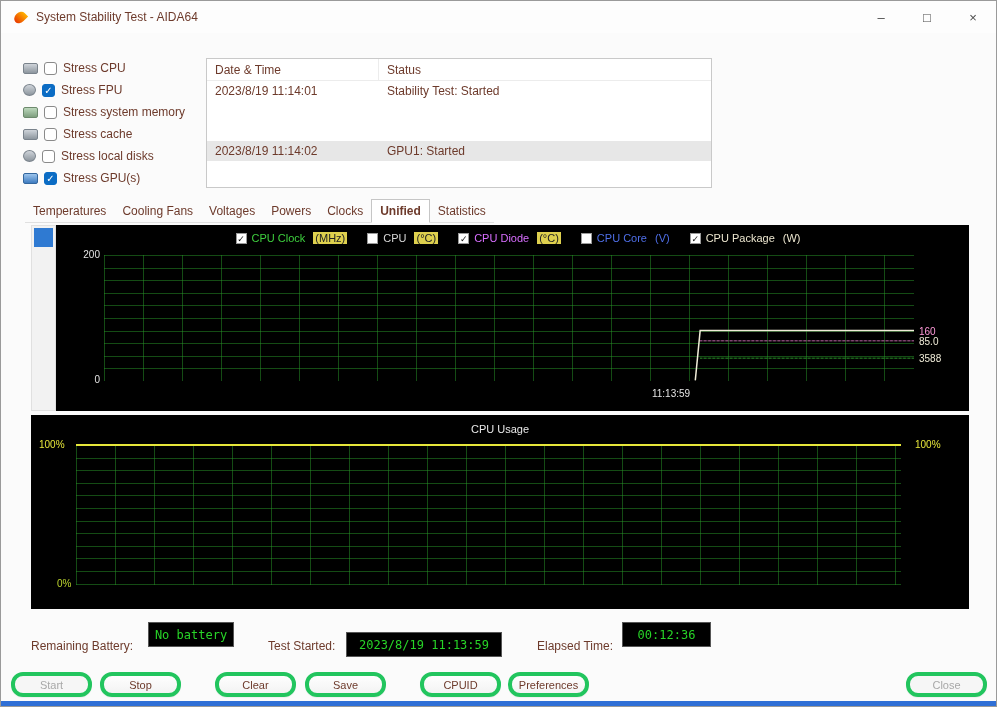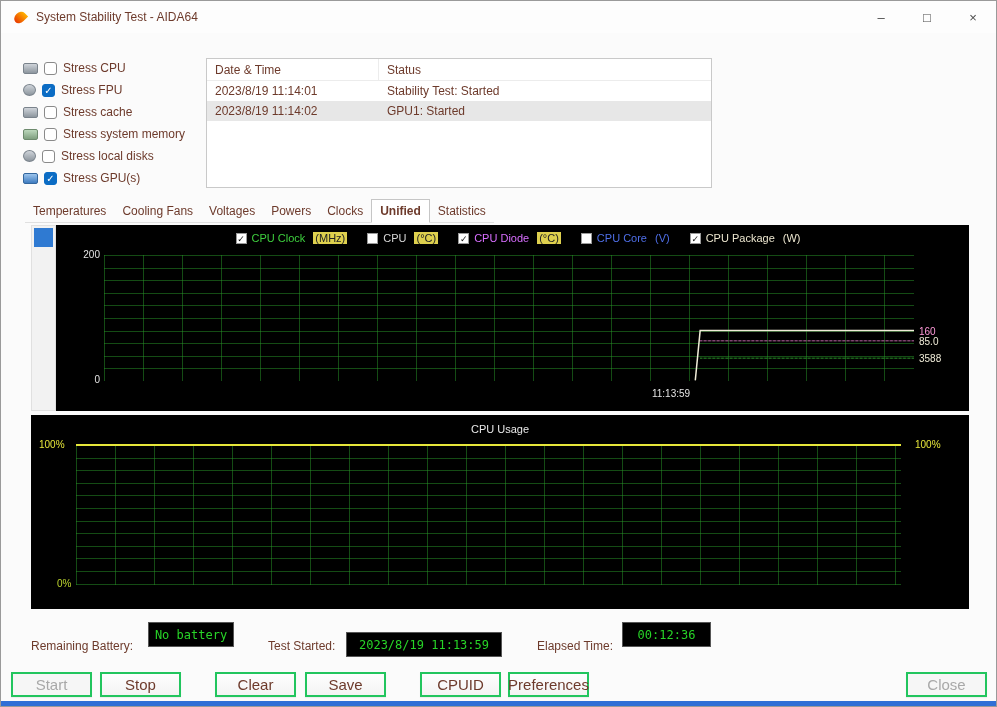--- a/index.html
+++ b/index.html
@@ -28,21 +28,21 @@
   .cb.checked::after { content:"✓"; }
   .stress-label { font-size:12px; color:#6d3a2b; }
 
   
   .log-panel { position:absolute; left:205px; top:57px; width:506px; height:130px; background:#fff; border:1px solid #c9c9c9; font-size:12px; color:#6d3a2b; }
   .log-header { display:flex; height:22px; align-items:center; border-bottom:1px solid #ececec; }
   .log-col1 { width:172px; padding-left:8px; border-right:1px solid #ececec; height:100%; display:flex; align-items:center; }
   .log-col2 { padding-left:8px; }
   .log-row { display:flex; height:20px; align-items:center; }
   .log-row .log-col1 { border-right:none; }
-  .log-row.selected { background:#e7e7e7; }
+  .log-row.selected { background:#e7e7e7;margin-top:40px; }
 
   
   .tabs { position:absolute; left:24px; top:198px; height:24px; display:flex; align-items:flex-end; border-bottom:1px solid #e0e0e0; width:max-content; }
   .tab { padding:4px 8px; font-size:12px; color:#6d3a2b; cursor:default; }
   .tab.active { background:#fff; border:1px solid #c6c6c6; border-bottom:1px solid #fff; margin-bottom:-1px; font-weight:700; }
 
   
   .chart1-row { position:absolute; left:30px; top:224px; width:938px; height:186px; display:flex; }
   .vscroll { width:25px; background:#f2f2f2; border:1px solid #e0e0e0; position:relative; }
   .vthumb { position:absolute; top:2px; left:2px; right:2px; height:19px; background:#2f7ad2; }
@@ -76,21 +76,21 @@
   .c2-0L   { left:26px; top:163px; color:#bcd42e; }
   .c2-100R { left:884px; top:24px; color:#e6e63a; }
 
   
   .sb-label { position:absolute; font-size:12px; color:#6d3a2b;margin-top:11px; }
   .lcd { position:absolute; height:25px; background:#000; border:1px solid #555; color:#27d427;
          font-family:"DejaVu Sans Mono", monospace; font-size:12px; display:flex; align-items:center; justify-content:center; }
 
   
   .btn { position:absolute; top:671px; height:25px; width:81px; background:linear-gradient(#fefefe,#f3f3f3);
-         border:2px solid #22c55e; border-radius:0; font-size:15px; color:#6d3a2b;
+         border:4px solid #22c55e; border-radius:12px; font-size:11px; color:#6d3a2b;
          display:flex; align-items:center; justify-content:center; cursor:default; box-shadow:0 1px 1px rgba(0,0,0,.05); }
   .btn.disabled { color:#a8a8a8; background:#f6f6f6; }
 </style>
 </head>
 <body>
 
 <div class="window">
 
   <div class="titlebar">
     <span class="flame"></span>
@@ -107,28 +107,28 @@
       <span class="hw-icon"></span>
       <span class="cb"></span>
       <span class="stress-label">Stress CPU</span>
     </div>
     <div class="stress-row">
       <span class="hw-icon round"></span>
       <span class="cb checked"></span>
       <span class="stress-label">Stress FPU</span>
     </div>
     <div class="stress-row">
+      <span class="hw-icon mem"></span>
+      <span class="cb"></span>
+      <span class="stress-label">Stress system memory</span>
+    </div>
+    <div class="stress-row">
       <span class="hw-icon"></span>
       <span class="cb"></span>
       <span class="stress-label">Stress cache</span>
-    </div>
-    <div class="stress-row">
-      <span class="hw-icon mem"></span>
-      <span class="cb"></span>
-      <span class="stress-label">Stress system memory</span>
     </div>
     <div class="stress-row">
       <span class="hw-icon round"></span>
       <span class="cb"></span>
       <span class="stress-label">Stress local disks</span>
     </div>
     <div class="stress-row">
       <span class="hw-icon gpu"></span>
       <span class="cb checked"></span>
       <span class="stress-label">Stress GPU(s)</span>

